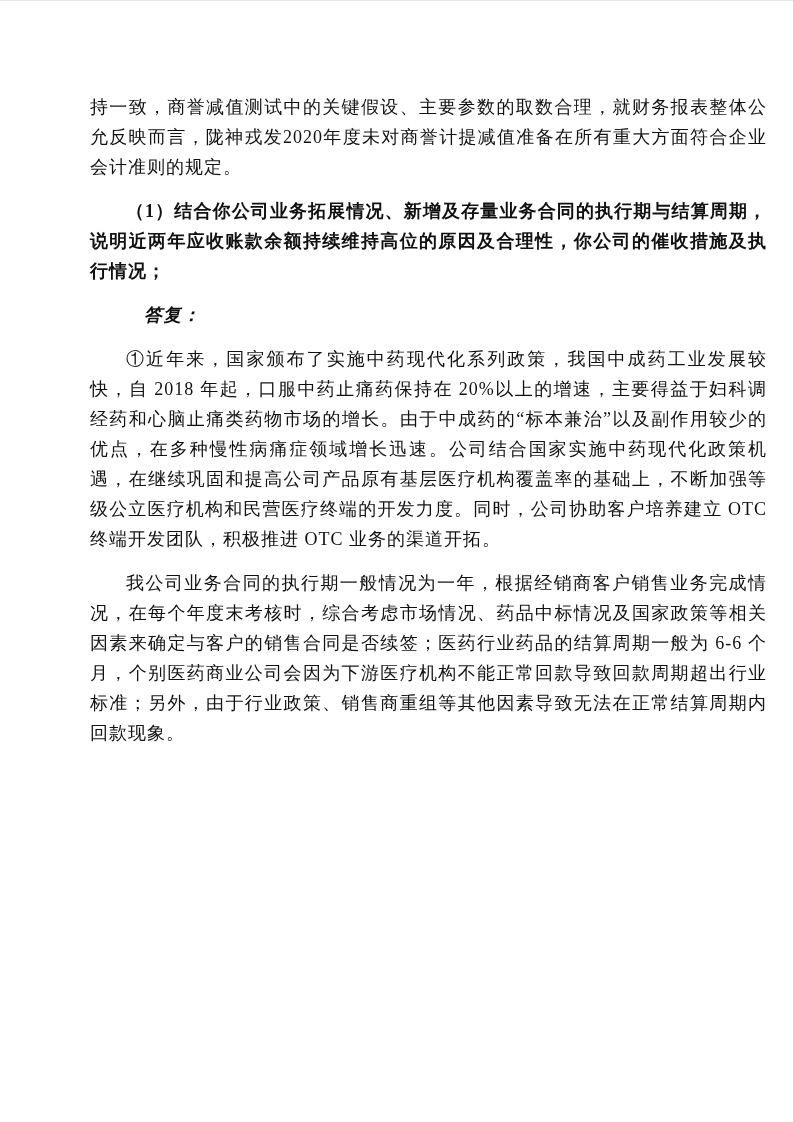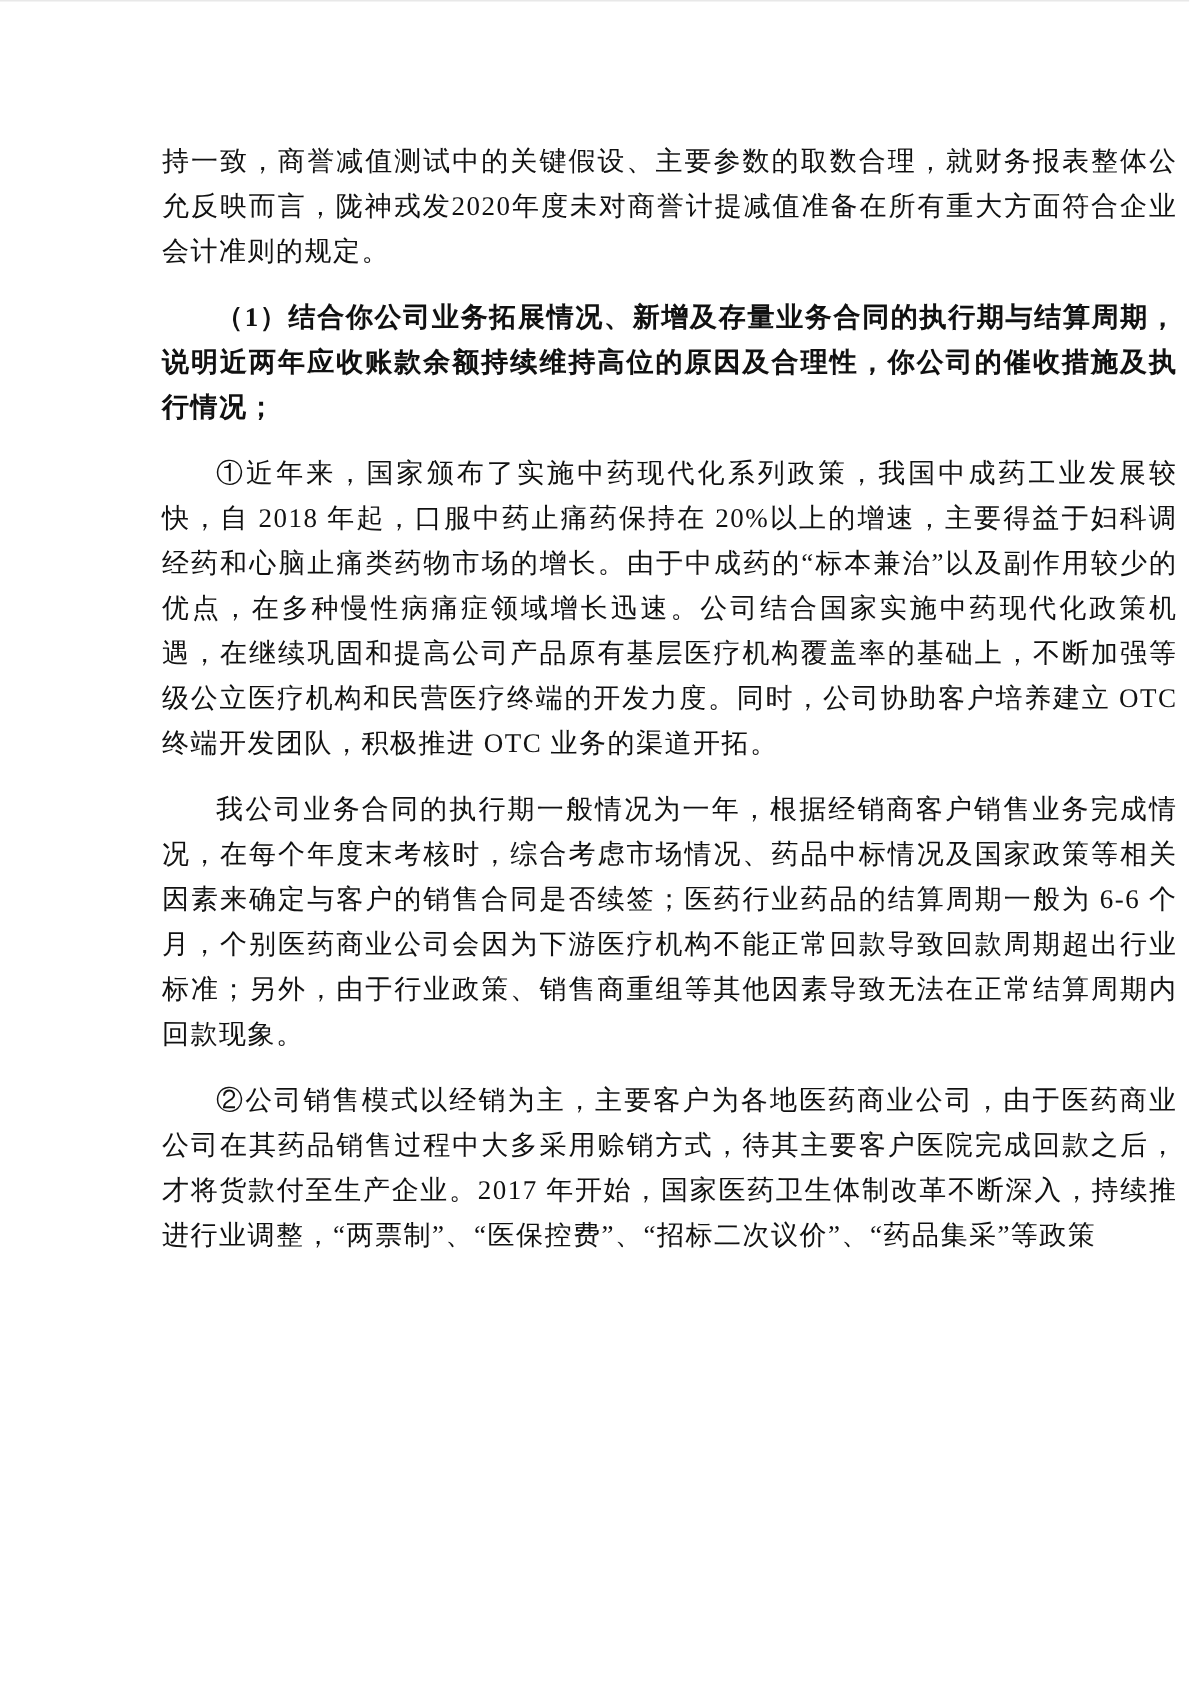--- a/index.html
+++ b/index.html
@@ -17,21 +17,21 @@
     color: #111111;
   }
   .top-edge {
     position: absolute;
     top: 0; left: 0; right: 0;
     height: 1px;
     background: #e8e8e8;
   }
   .content {
     position: absolute;
-    left: 108px;
+    left: 90px;
     top: 92px;
     width: 677px;
   }
   .content p {
     margin: 0 0 14px 0;
     font-size: 18px;
     line-height: 30px;
     letter-spacing: 1px;
     text-align: justify;
   }
@@ -51,17 +51,17 @@
   }
 </style>
 </head>
 <body>
 
 <div class="page">
   <div class="top-edge"></div>
   <div class="content">
     <p>持一致，商誉减值测试中的关键假设、主要参数的取数合理，就财务报表整体公允反映而言，陇神戎发2020年度未对商誉计提减值准备在所有重大方面符合企业会计准则的规定。</p>
     <p class="indent bold">（1）结合你公司业务拓展情况、新增及存量业务合同的执行期与结算周期，说明近两年应收账款余额持续维持高位的原因及合理性，你公司的催收措施及执行情况；</p>
+    <p class="reply-label">答复：</p>
     <p class="indent">①近年来，国家颁布了实施中药现代化系列政策，我国中成药工业发展较快，自 2018 年起，口服中药止痛药保持在 20%以上的增速，主要得益于妇科调经药和心脑止痛类药物市场的增长。由于中成药的“标本兼治”以及副作用较少的优点，在多种慢性病痛症领域增长迅速。公司结合国家实施中药现代化政策机遇，在继续巩固和提高公司产品原有基层医疗机构覆盖率的基础上，不断加强等级公立医疗机构和民营医疗终端的开发力度。同时，公司协助客户培养建立 OTC 终端开发团队，积极推进 OTC 业务的渠道开拓。</p>
     <p class="indent">我公司业务合同的执行期一般情况为一年，根据经销商客户销售业务完成情况，在每个年度末考核时，综合考虑市场情况、药品中标情况及国家政策等相关因素来确定与客户的销售合同是否续签；医药行业药品的结算周期一般为 6-6 个月，个别医药商业公司会因为下游医疗机构不能正常回款导致回款周期超出行业标准；另外，由于行业政策、销售商重组等其他因素导致无法在正常结算周期内回款现象。</p>
-    <p class="indent">②公司销售模式以经销为主，主要客户为各地医药商业公司，由于医药商业公司在其药品销售过程中大多采用赊销方式，待其主要客户医院完成回款之后，才将货款付至生产企业。2017 年开始，国家医药卫生体制改革不断深入，持续推进行业调整，“两票制”、“医保控费”、“招标二次议价”、“药品集采”等政策</p>
   </div>
 </div>
 
 </body></html>

